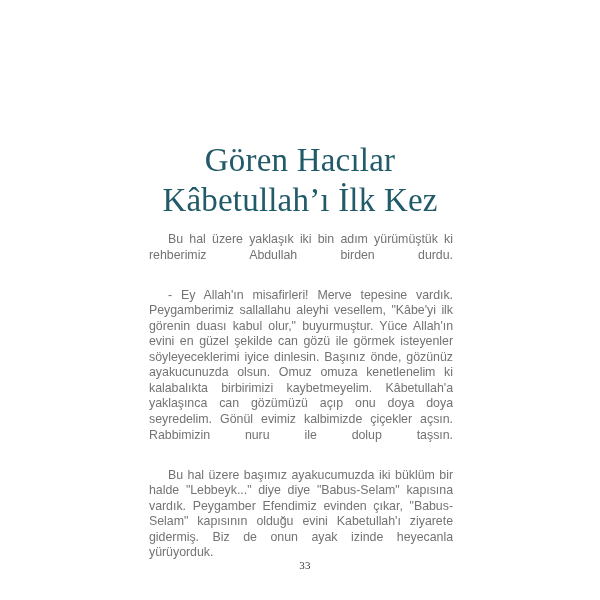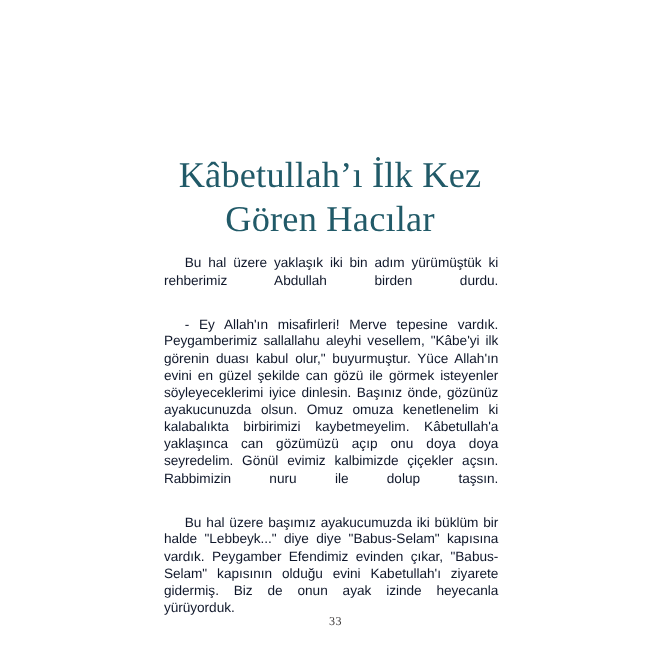--- a/index.html
+++ b/index.html
@@ -43,21 +43,21 @@
 
   
   .body-block {
     position: absolute;
     left: 149px;
     top: 232px;
     width: 304px;
   }
   .para {
     margin: 0 0 9px 0;
-    color: #0f172a;
+    color: #737373;
     font-family: "Liberation Sans", "DejaVu Sans", sans-serif;
     font-size: 12.4px;
     line-height: 15.55px;
     text-align: justify;
     text-indent: 19px;
     letter-spacing: -0.03px;
     word-spacing: 0.1px;
     -moz-text-size-adjust: none;
   }
   .para:last-child {
@@ -82,22 +82,22 @@
     line-height: 14px;
     letter-spacing: 0.3px;
   }
 </style>
 </head>
 <body>
 
 <div class="page">
 
   <h1 class="chapter-title">
+    <span class="tline">Gören Hacılar</span>
     <span class="tline">Kâbetullah’ı İlk Kez</span>
-    <span class="tline">Gören Hacılar</span>
   </h1>
 
   <div class="body-block">
     <p class="para">Bu hal üzere yaklaşık iki bin adım yürümüştük ki rehberimiz Abdullah birden durdu.</p>
     <p class="para">- Ey Allah'ın misafirleri! Merve tepesine vardık. Peygamberimiz sallallahu aleyhi vesellem, "Kâbe'yi ilk görenin duası kabul olur," buyurmuştur. Yüce Allah'ın evini en güzel şekilde can gözü ile görmek isteyenler söyleyeceklerimi iyice dinlesin. Başınız önde, gözünüz ayakucunuzda olsun. Omuz omuza kenetlenelim ki kalabalıkta birbirimizi kaybetmeyelim. Kâbetullah'a yaklaşınca can gözümüzü açıp onu doya doya seyredelim. Gönül evimiz kalbimizde çiçekler açsın. Rabbimizin nuru ile dolup taşsın.</p>
     <p class="para">Bu hal üzere başımız ayakucumuzda iki büklüm bir halde "Lebbeyk..." diye diye "Babus-Selam" kapısına vardık. Peygamber Efendimiz evinden çıkar, "Babus-Selam" kapısının olduğu evini Kabetullah'ı ziyarete gidermiş. Biz de onun ayak izinde heyecanla yürüyorduk.</p>
   </div>
 
   <div class="folio">33</div>
 

